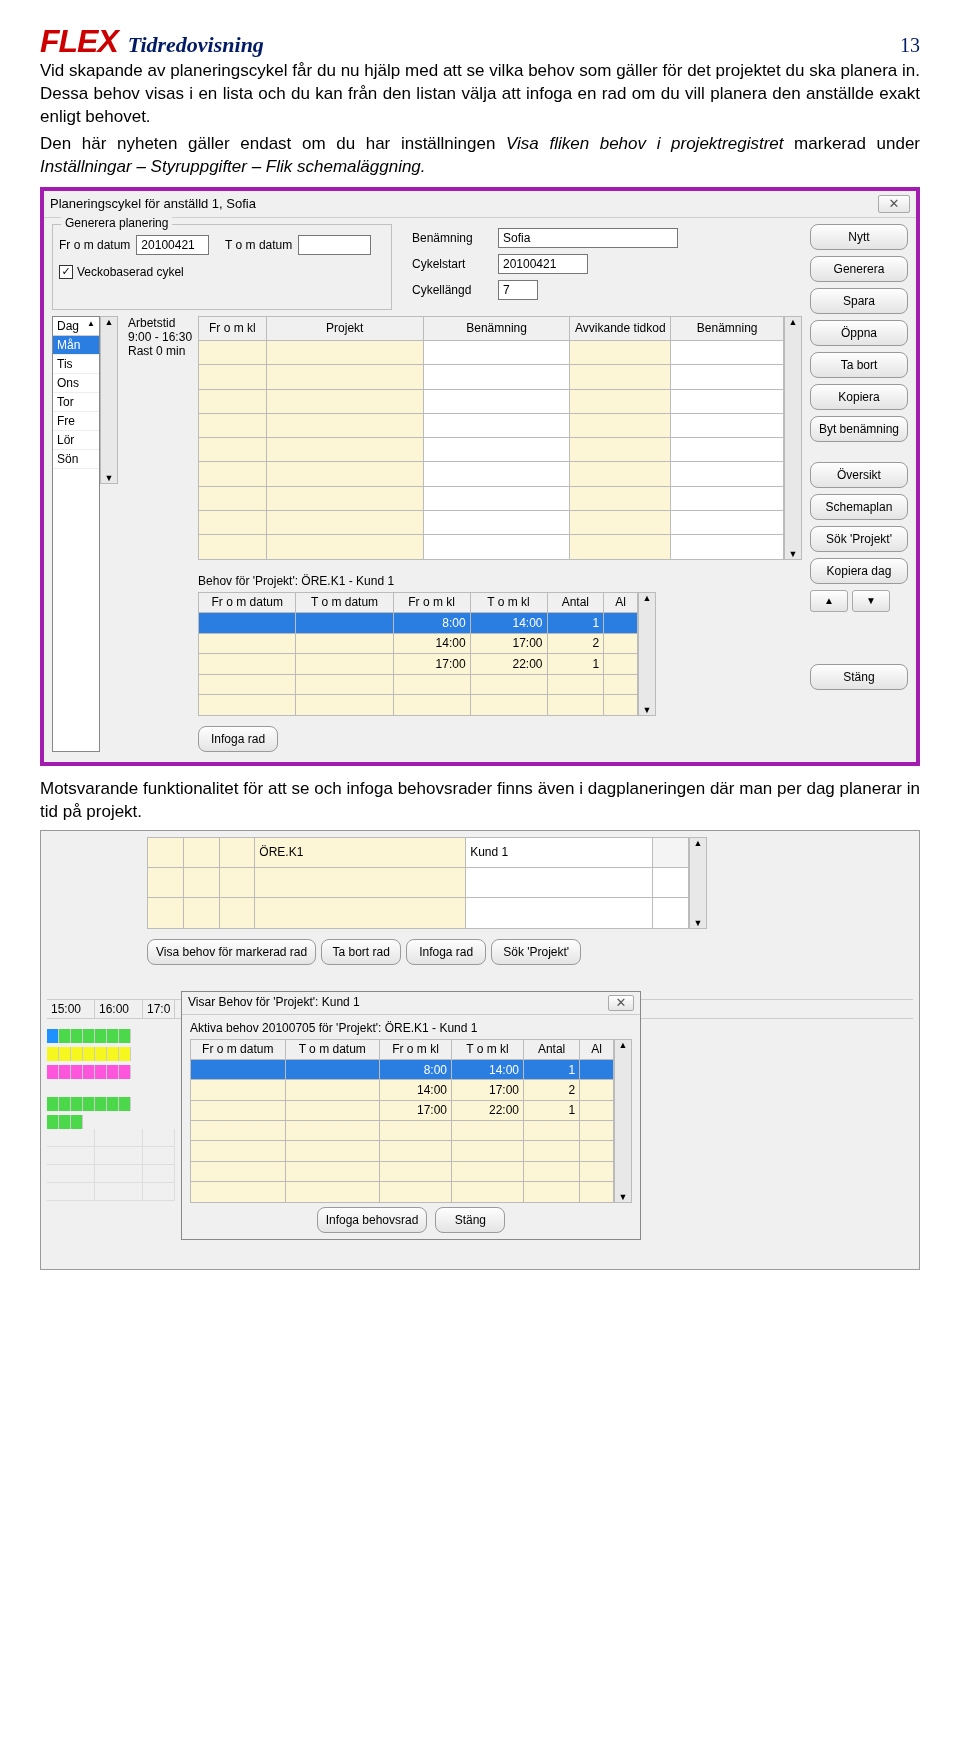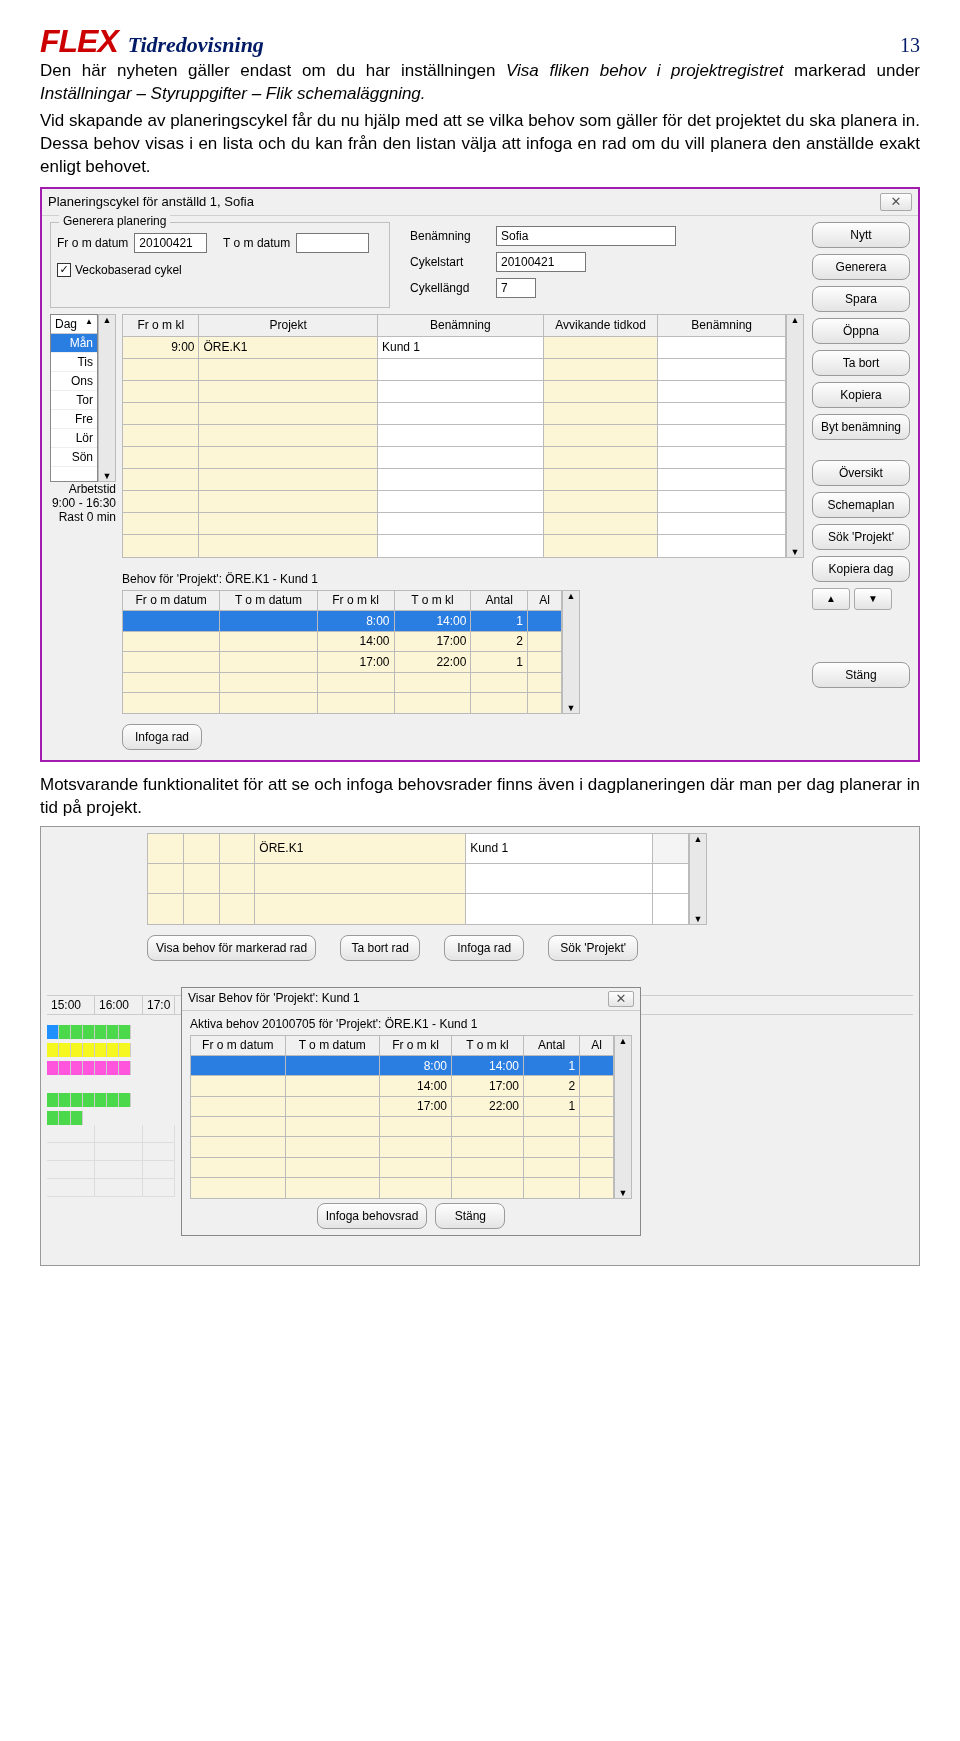--- a/index.html
+++ b/index.html
@@ -58,21 +58,21 @@
   .body-text {
     font-family: Arial, sans-serif;
     font-size: 17px;
     line-height: 1.35;
     text-align: justify;
     margin-bottom: 4px;
   }
   .body-text .ital { font-style: italic; }
   
   .dialog {
-    border: 2px solid #a21caf;
+    border: 4px solid #a21caf;
     background: #f0f0f0;
     margin-top: 8px;
     position: relative;
     font-size: 12px;
   }
   .dialog-titlebar {
     display: flex;
     align-items: center;
     padding: 4px 6px;
     border-bottom: 1px solid #d0d0d0;
@@ -201,24 +201,24 @@
 </head>
 <body>
 
 <div class="page-header">
   <span class="logo">FLEX</span>
   <span class="doc-title">Tidredovisning</span>
   <span class="page-num">13</span>
 </div>
 
 <div class="content">
+  <p class="body-text">Vid skapande av planeringscykel får du nu hjälp med att se vilka behov som gäller för det projektet du ska planera in. Dessa behov visas i en lista och du kan från den listan välja att infoga en rad om du vill planera den anställde exakt enligt behovet.</p>
   <p class="body-text">
     <span>Den här nyheten gäller endast om du har inställningen </span><span class="ital">Visa fliken behov i projektregistret</span><span> markerad under </span><span class="ital">Inställningar – Styruppgifter – Flik schemaläggning.</span>
   </p>
-  <p class="body-text">Vid skapande av planeringscykel får du nu hjälp med att se vilka behov som gäller för det projektet du ska planera in. Dessa behov visas i en lista och du kan från den listan välja att infoga en rad om du vill planera den anställde exakt enligt behovet.</p>
 
   <div class="dialog">
     <div class="dialog-titlebar">
       <span class="titletext">Planeringscykel för anställd 1, Sofia</span>
       <div class="close-x">✕</div>
     </div>
     <div class="dialog-body">
 
       <div style="flex:1;">
 
@@ -246,21 +246,21 @@
               <span class="txt" style="width:90px;">20100421</span>
             </div>
             <div class="field-row">
               <span class="label" style="width:80px;">Cykellängd</span>
               <span class="txt" style="width:40px;">7</span>
             </div>
           </div>
         </div>
 
         <div style="display:flex; gap:6px; margin-top:6px;">
-          <div style="display:flex;flex-direction:column;text-align:right;">
+          <div style="display:flex;flex-direction:row;gap:10px;">
             <div style="display:flex;">
               <div class="day-list">
                 <div class="hdr">
                     <span>Dag</span>
                     <span class="tri">▲</span>
                   </div>
                 <div class="item sel">Mån</div>
                 <div class="item">Tis</div>
                 <div class="item">Ons</div>
                 <div class="item">Tor</div>
@@ -283,27 +283,20 @@
           <div style="flex:1;">
             <div style="display:flex;">
               <table class="plan-table" style="flex:1;">
                 <tbody>
                     <tr>
                   <th style="width:60px;">Fr o m kl</th>
                   <th style="width:140px;">Projekt</th>
                   <th style="width:130px;">Benämning</th>
                   <th style="width:90px;">Avvikande tidkod</th>
                   <th style="width:100px;">Benämning</th>
-                </tr>
-                <tr>
-                  <td class="cream" style="text-align:right;">9:00</td>
-                  <td class="cream">ÖRE.K1</td>
-                  <td>Kund 1</td>
-                  <td class="cream"></td>
-                      <td></td>
                 </tr>
                 <tr>
                       <td class="cream"></td>
                       <td class="cream"></td>
                       <td></td>
                       <td class="cream"></td>
                       <td></td>
                     </tr>
                 <tr>
                       <td class="cream"></td>
@@ -492,21 +485,21 @@
                 <td></td>
                 <td></td>
               </tr>
         </tbody>
           </table>
         <div class="vscroll" style="height:92px;">
             <span>▲</span>
             <span>▼</span>
           </div>
       </div>
-      <div style="display:flex; gap:24px; margin-top:10px;">
+      <div style="display:flex; gap:5px; margin-top:10px;">
         <span class="btn" style="min-width:150px;">Visa behov för markerad rad</span>
         <span class="btn" style="min-width:80px;">Ta bort rad</span>
         <span class="btn" style="min-width:80px;">Infoga rad</span>
         <span class="btn" style="min-width:90px;">Sök 'Projekt'</span>
       </div>
     </div>
 
     <div style="margin-top:34px;">
       <div class="timeline-row">
         <div class="hcell">15:00</div>

